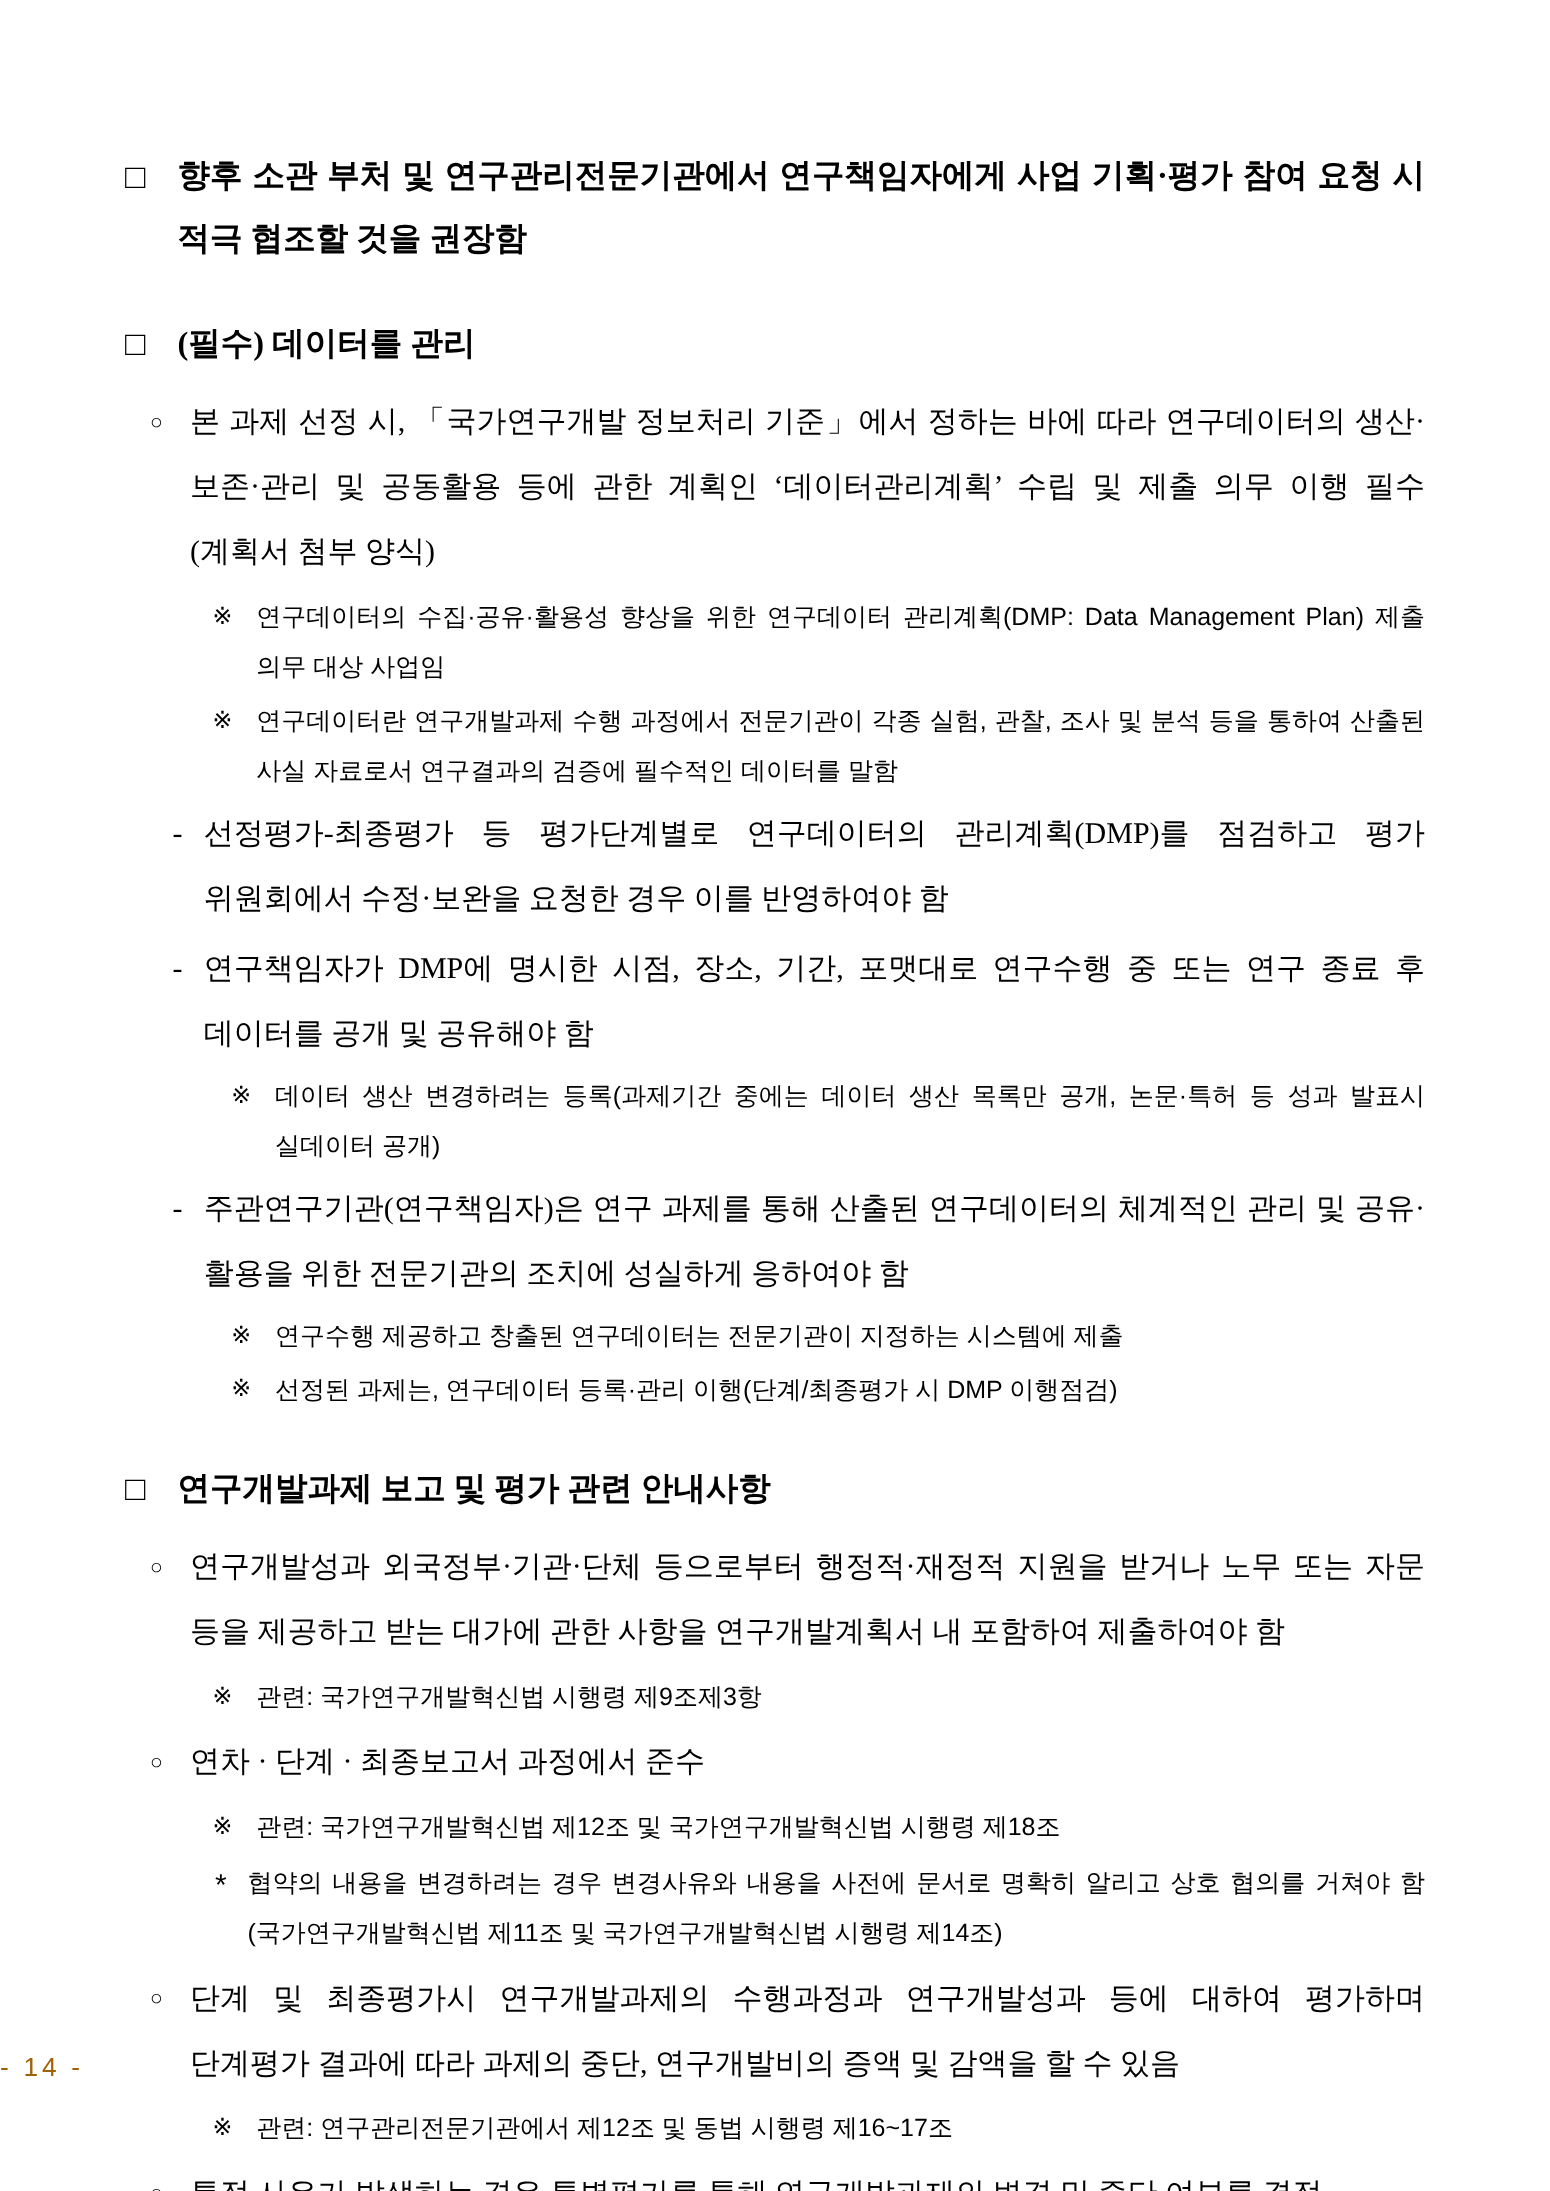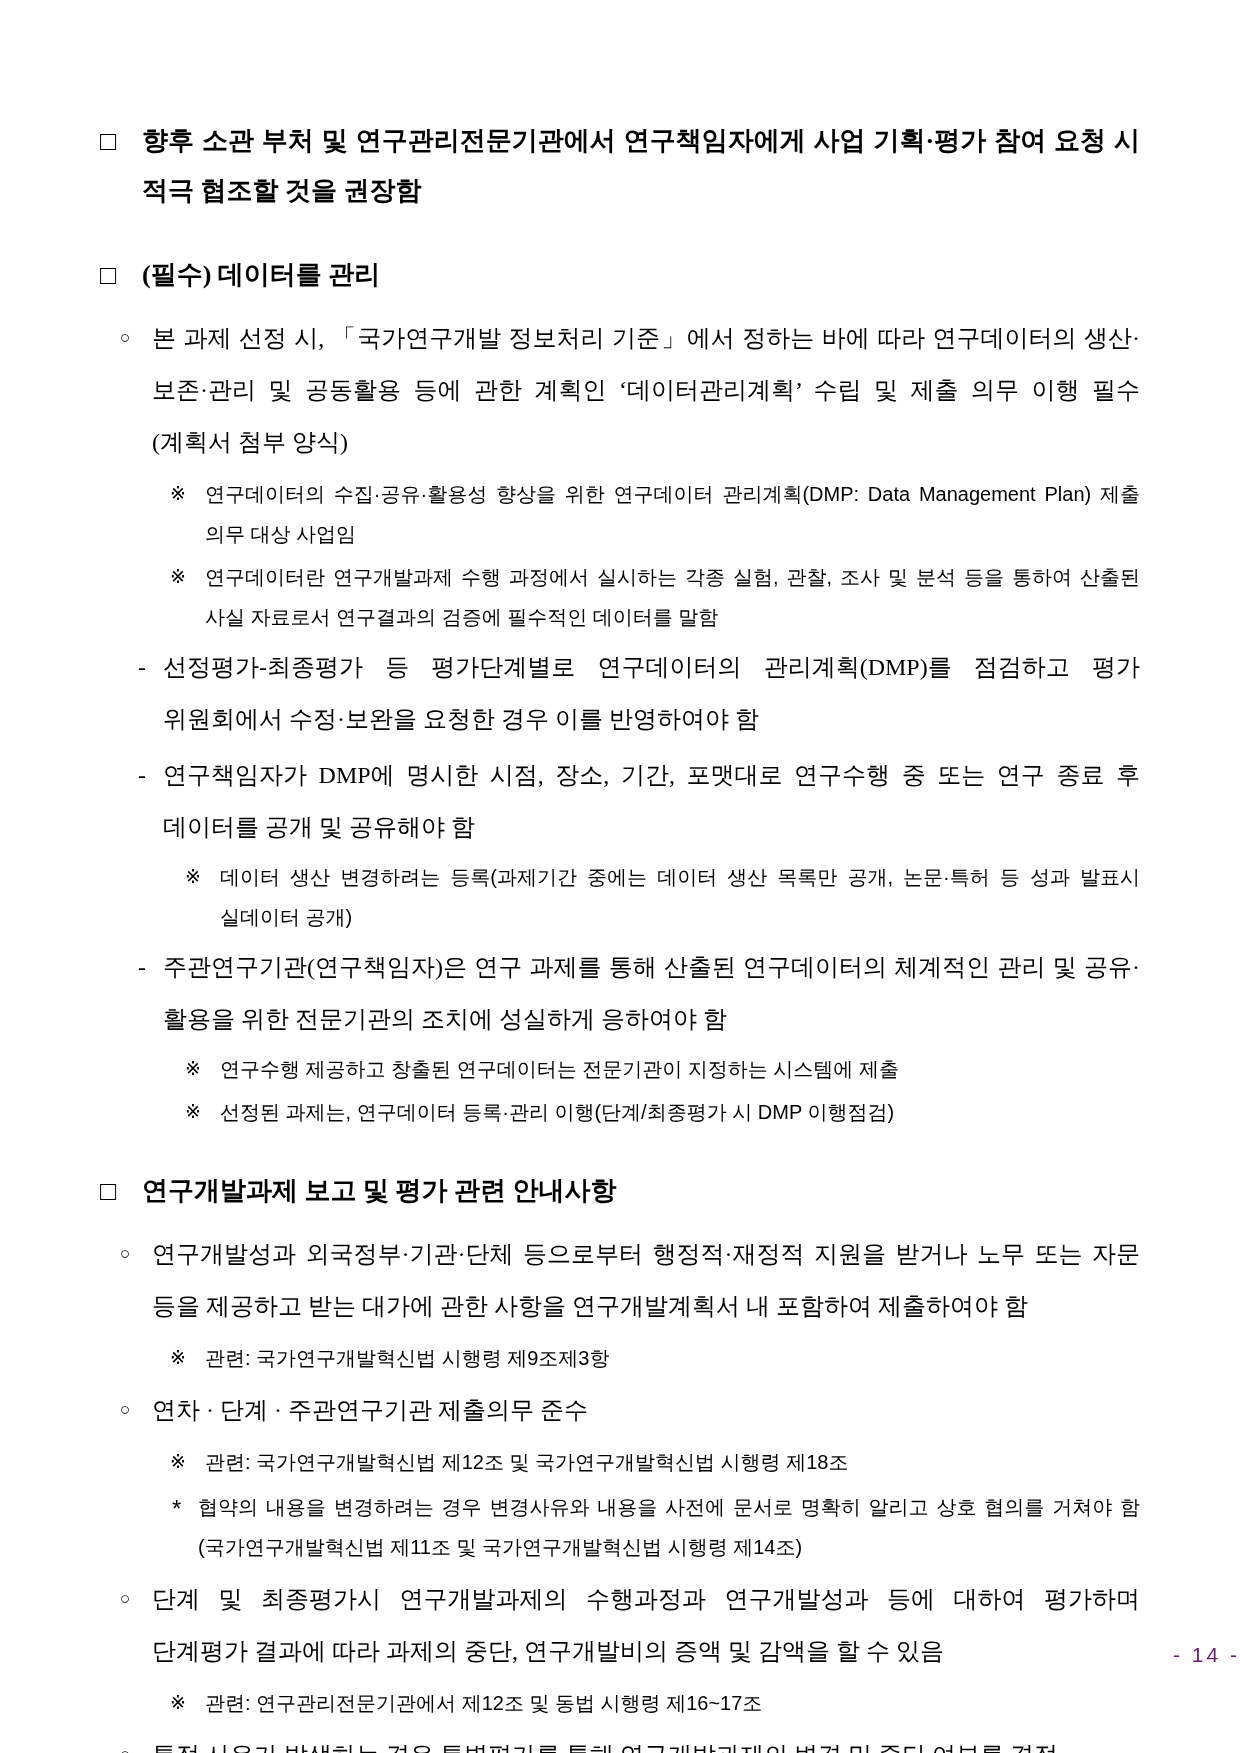--- a/index.html
+++ b/index.html
@@ -49,23 +49,23 @@
   .n1 { margin:3px 0 3px 70px; }
   .n2 { margin:3px 0 3px 85px; }
   .mk-n { width:35px; font-size:19px; line-height:40px; }
 
   
   .star { margin:5px 0 5px 72px; }
   .mk-star { width:26px; font-size:24px; line-height:44px; }
 
   .footer {
     position:absolute; left:0; right:0; bottom:86px;
-    text-align:right;
+    text-align:left;
     font-family:"Liberation Sans","DejaVu Sans",sans-serif;
-    font-size:21px; letter-spacing:3px; color:#701a75;
+    font-size:21px; letter-spacing:3px; color:#a16207;
   }
 </style>
 </head>
 <body>
 
 <div class="page">
   <div class="content">
 
     <div class="blk h">
       <span class="mk mk-h">□</span>
@@ -82,21 +82,21 @@
       <div class="tx">본 과제 선정 시, 「국가연구개발 정보처리 기준」에서 정하는 바에 따라 연구데이터의 생산·보존·관리 및 공동활용 등에 관한 계획인 ‘데이터관리계획’ 수립 및 제출 의무 이행 필수(계획서 첨부 양식)</div>
     </div>
 
     <div class="blk n1">
       <span class="mk mk-n">※</span>
       <div class="tx">연구데이터의 수집·공유·활용성 향상을 위한 연구데이터 관리계획(DMP: Data Management Plan) 제출 의무 대상 사업임</div>
     </div>
 
     <div class="blk n1">
       <span class="mk mk-n">※</span>
-      <div class="tx">연구데이터란 연구개발과제 수행 과정에서 실시하는 각종 실험, 관찰, 조사 및 분석 등을 통하여 산출된 사실 자료로서 연구결과의 검증에 필수적인 데이터를 말함</div>
+      <div class="tx">연구데이터란 연구개발과제 수행 과정에서 전문기관이 각종 실험, 관찰, 조사 및 분석 등을 통하여 산출된 사실 자료로서 연구결과의 검증에 필수적인 데이터를 말함</div>
     </div>
 
     <div class="blk d">
       <span class="mk mk-d">-</span>
       <div class="tx">선정평가-최종평가 등 평가단계별로 연구데이터의 관리계획(DMP)를 점검하고 평가 위원회에서 수정·보완을 요청한 경우 이를 반영하여야 함</div>
     </div>
 
     <div class="blk d">
       <span class="mk mk-d">-</span>
       <div class="tx">연구책임자가 DMP에 명시한 시점, 장소, 기간, 포맷대로 연구수행 중 또는 연구 종료 후 데이터를 공개 및 공유해야 함</div>
@@ -132,21 +132,21 @@
       <div class="tx">연구개발성과 외국정부·기관·단체 등으로부터 행정적·재정적 지원을 받거나 노무 또는 자문 등을 제공하고 받는 대가에 관한 사항을 연구개발계획서 내 포함하여 제출하여야 함</div>
     </div>
 
     <div class="blk n1">
       <span class="mk mk-n">※</span>
       <div class="tx">관련: 국가연구개발혁신법 시행령 제9조제3항</div>
     </div>
 
     <div class="blk o">
       <span class="mk mk-o">○</span>
-      <div class="tx">연차 · 단계 · 주관연구기관 제출의무 준수</div>
+      <div class="tx">연차 · 단계 · 최종보고서 과정에서 준수</div>
     </div>
 
     <div class="blk n1">
       <span class="mk mk-n">※</span>
       <div class="tx">관련: 국가연구개발혁신법 제12조 및 국가연구개발혁신법 시행령 제18조</div>
     </div>
 
     <div class="blk star">
       <span class="mk mk-star">*</span>
       <div class="tx">협약의 내용을 변경하려는 경우 변경사유와 내용을 사전에 문서로 명확히 알리고 상호 협의를 거쳐야 함(국가연구개발혁신법 제11조 및 국가연구개발혁신법 시행령 제14조)</div>

